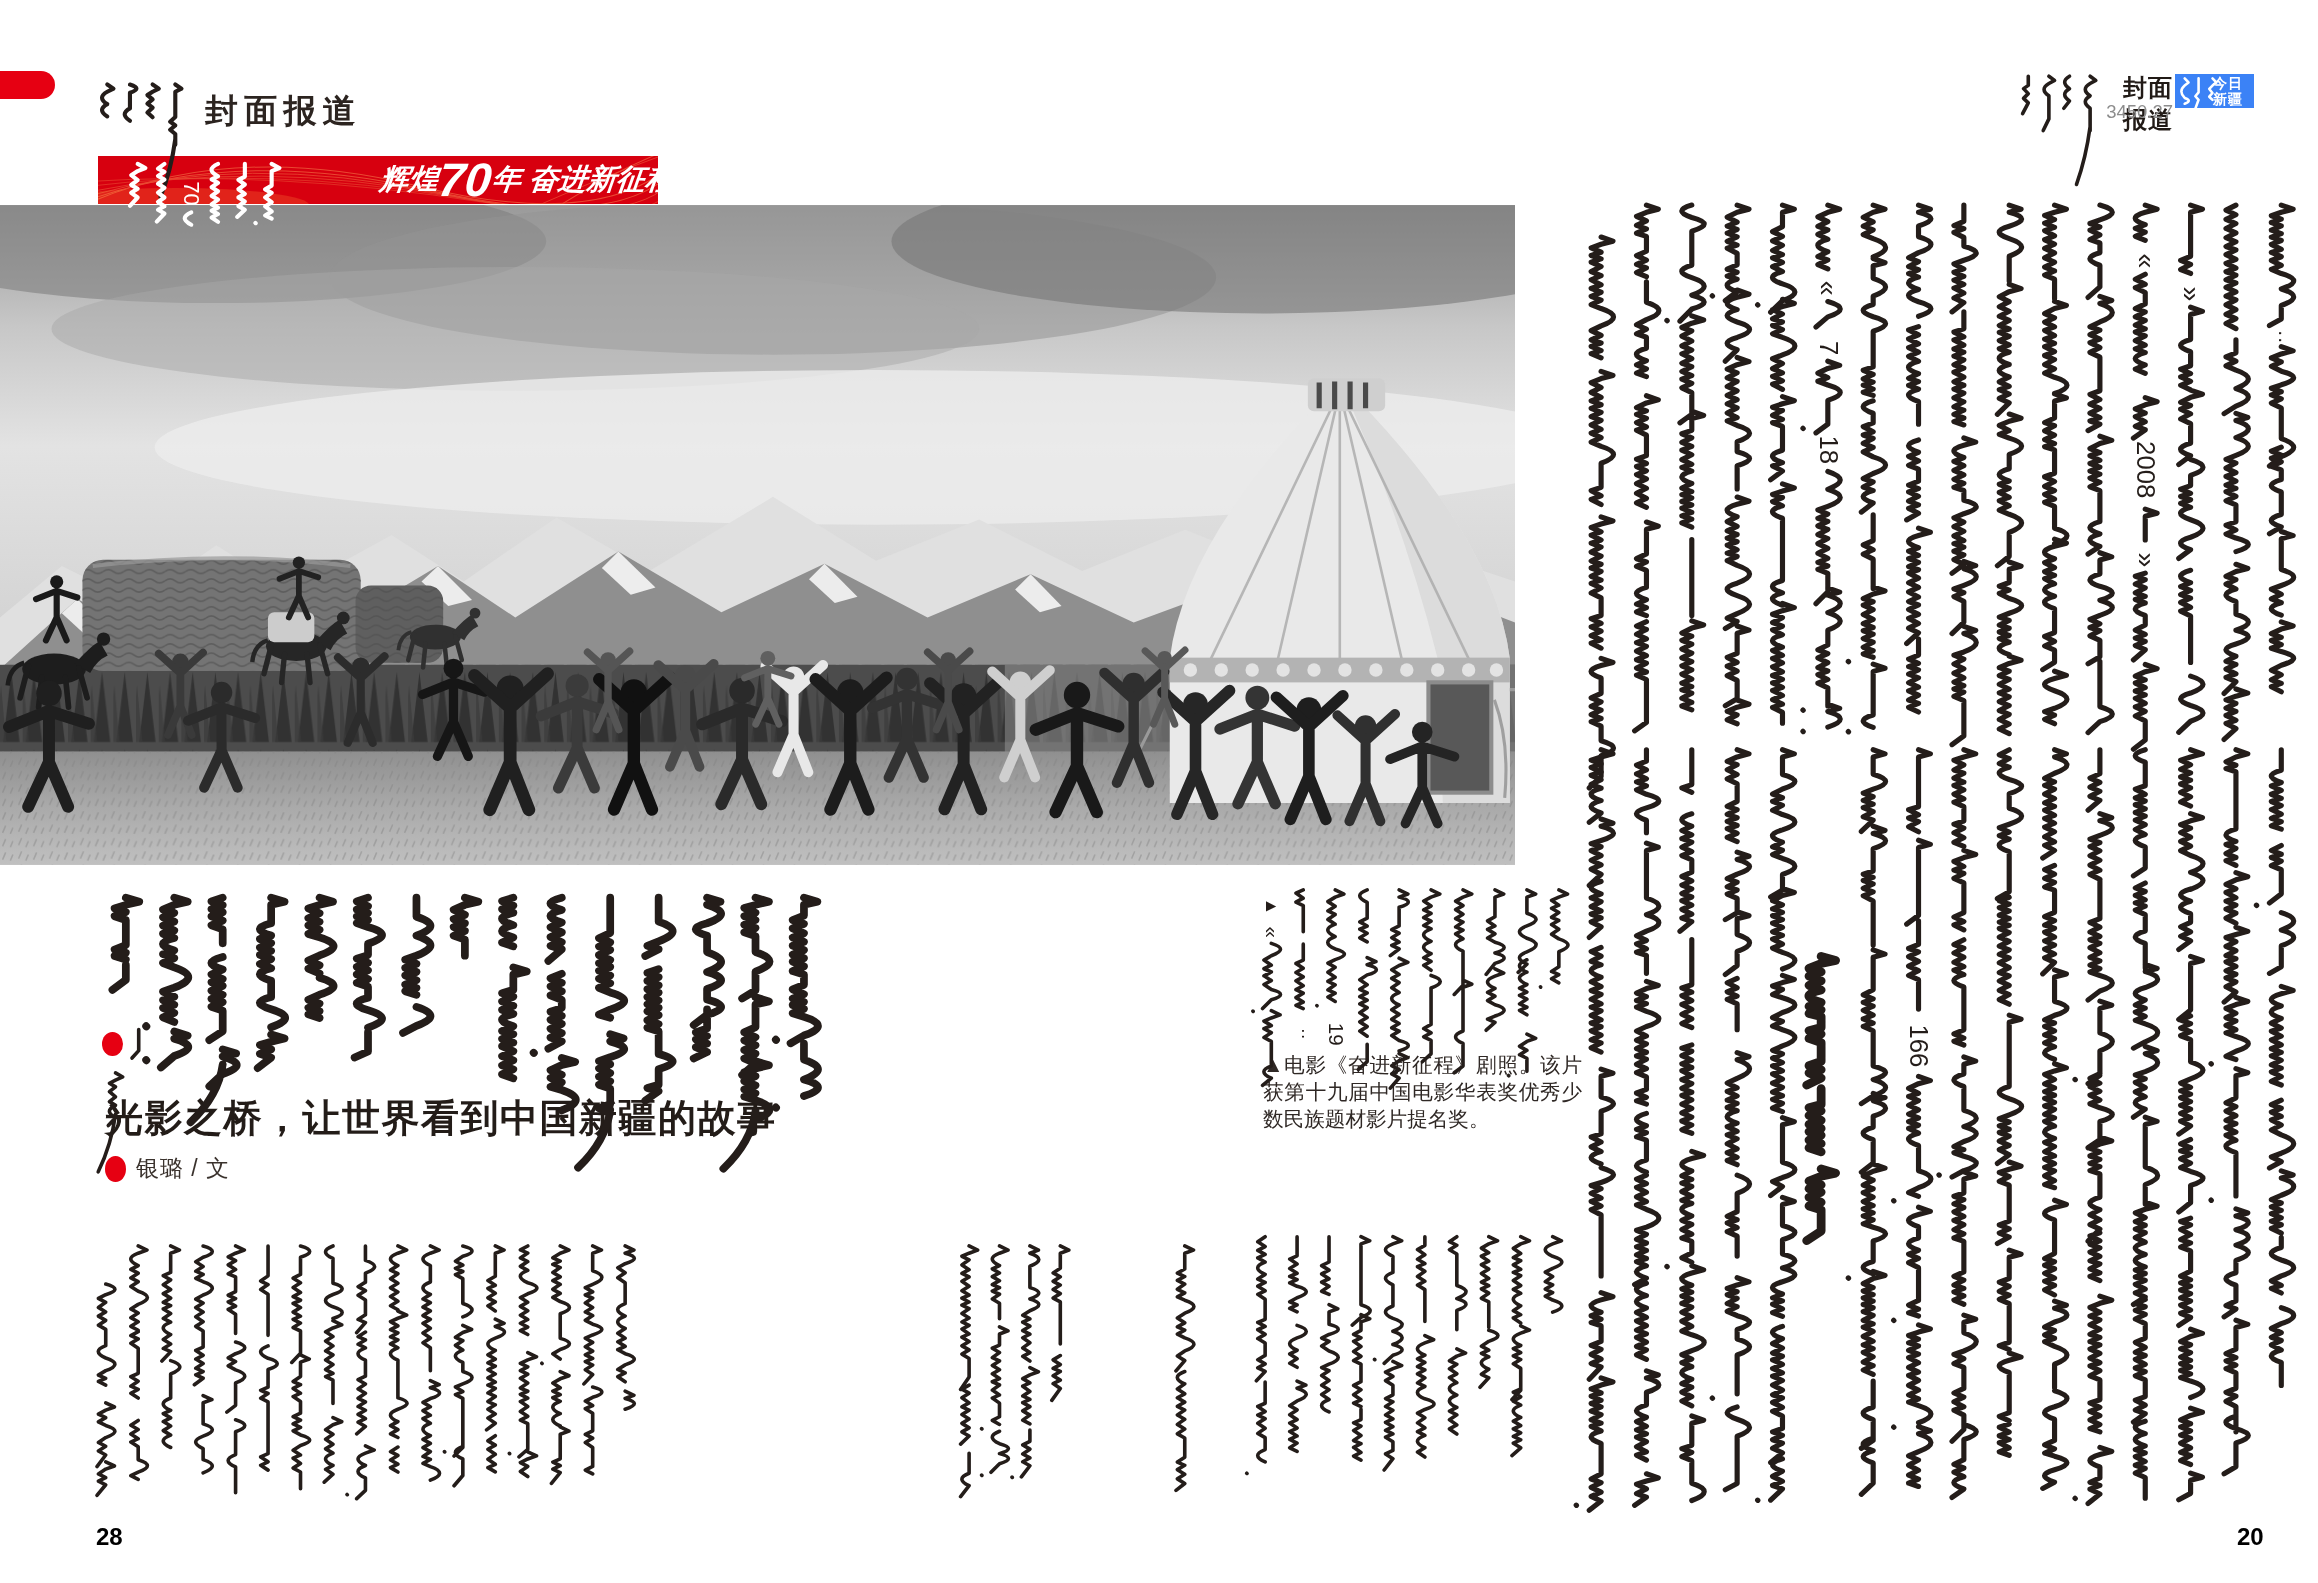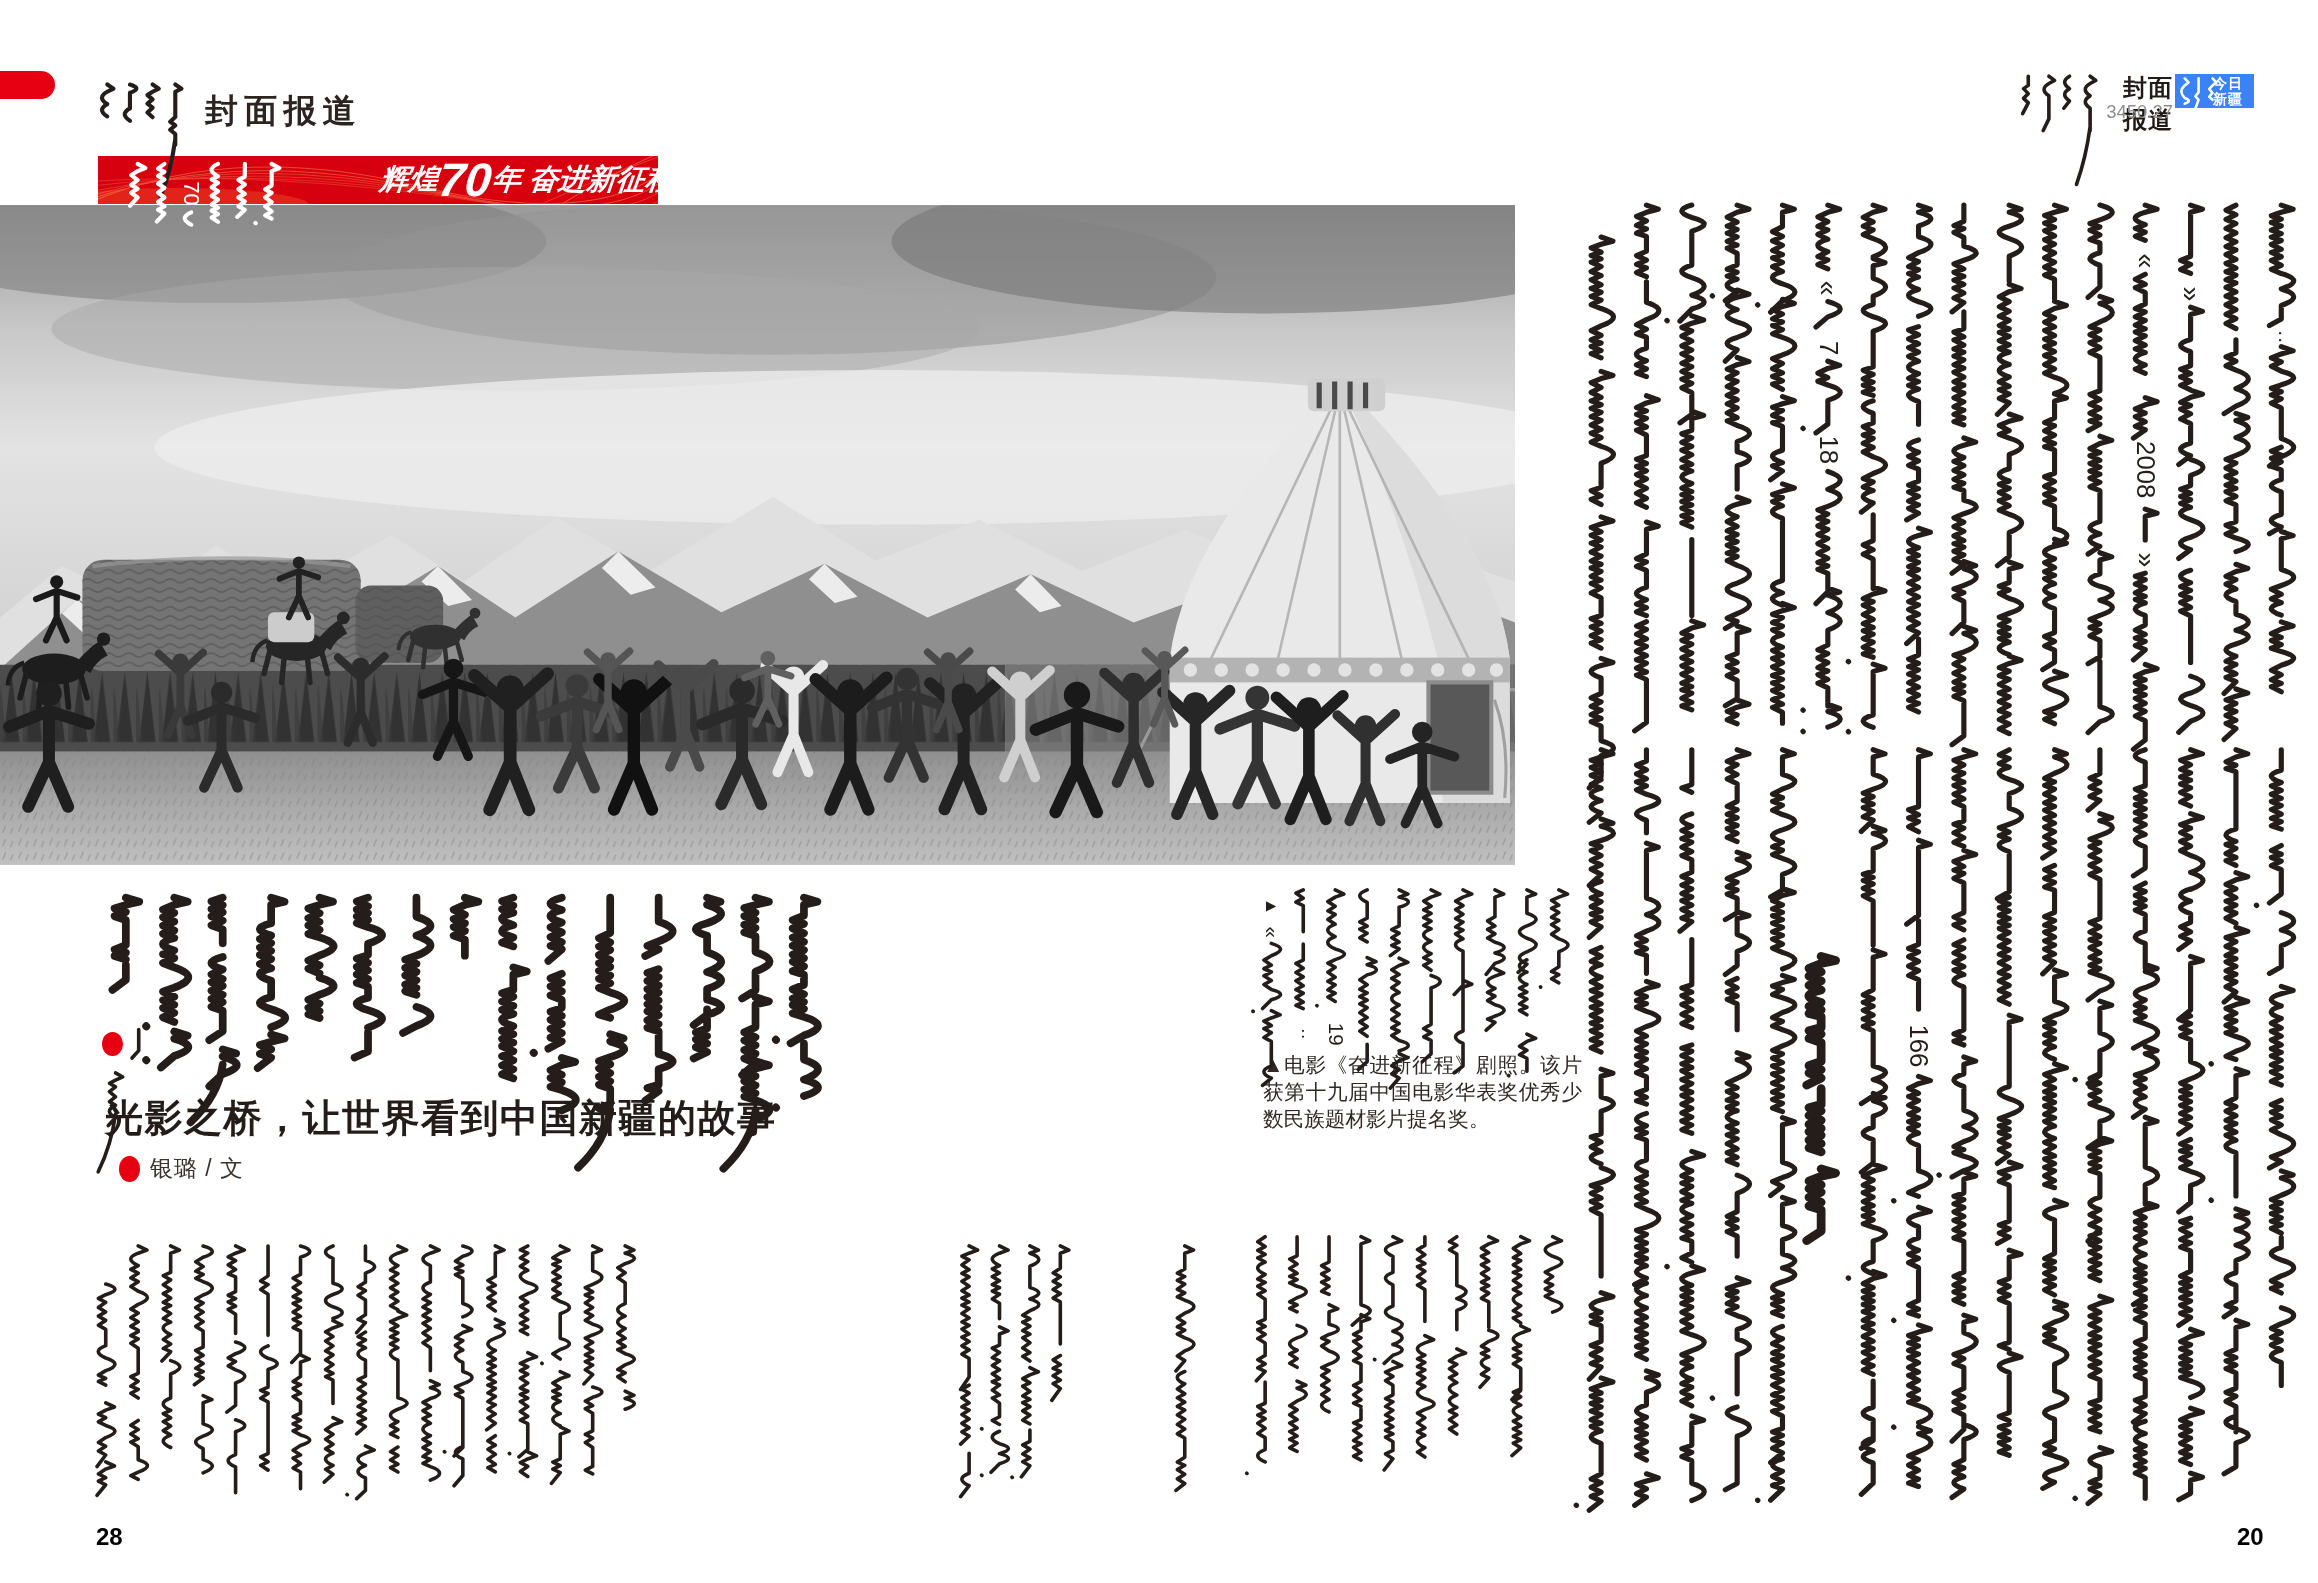--- a/index.html
+++ b/index.html
@@ -21,21 +21,21 @@
   .banner{left:98px;top:156px;width:560px;height:48px;background:#d7000f;overflow:hidden;}
   .banner svg{position:absolute;left:0;top:0;}
   .slogan{position:absolute;left:282px;top:3.1px;color:#fff;font-style:italic;font-weight:bold;
           font-size:29px;white-space:nowrap;transform:skewX(-6deg);display:flex;align-items:center;}
   .slogan .num{font-size:47px;line-height:41px;margin:0 1px;}
   
   .photo{left:0;top:205px;width:1515px;height:660px;background:#cfcfcf;}
   
   .title-oval{left:102px;top:1032px;width:20.6px;height:24px;border-radius:50%;background:#e60012;}
   .title-cn{left:105px;top:1093px;font-size:38px;font-weight:bold;color:#231c18;letter-spacing:1.5px;}
-  .byline{left:119px;top:1153px;display:flex;align-items:center;gap:10.3px;}
+  .byline{left:105px;top:1153px;display:flex;align-items:center;gap:10.3px;}
   .byline .oval{width:20.6px;height:26px;border-radius:50%;background:#e60012;flex:0 0 auto;}
   .byline .txt{font-size:23px;color:#3a322d;letter-spacing:1px;}
   .caption-cn{left:1263px;top:1051px;width:319px;font-size:20.6px;line-height:27px;
               color:#2f2825;text-align:justify;}
   .pgnum{font-weight:bold;font-size:24px;color:#000000;}
   #pg28{left:96px;top:1523px;}
   #pg29{left:2237px;top:1523px;}
   #mn-layer{position:absolute;left:0;top:0;pointer-events:none;}
 </style>
 </head>

